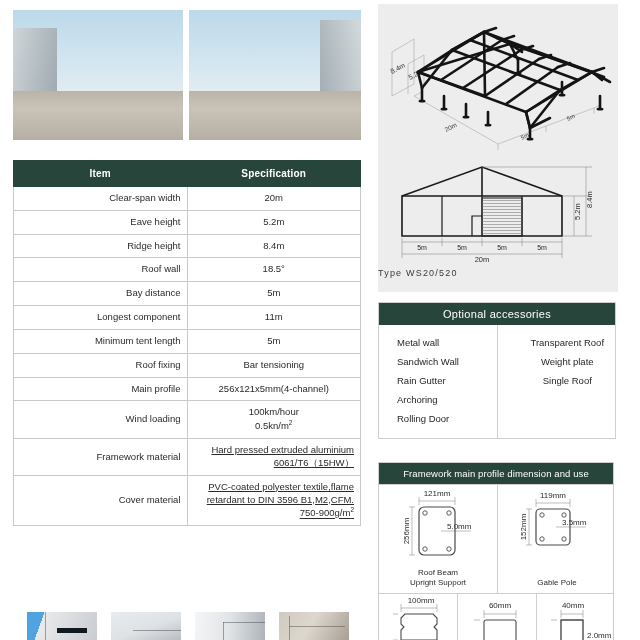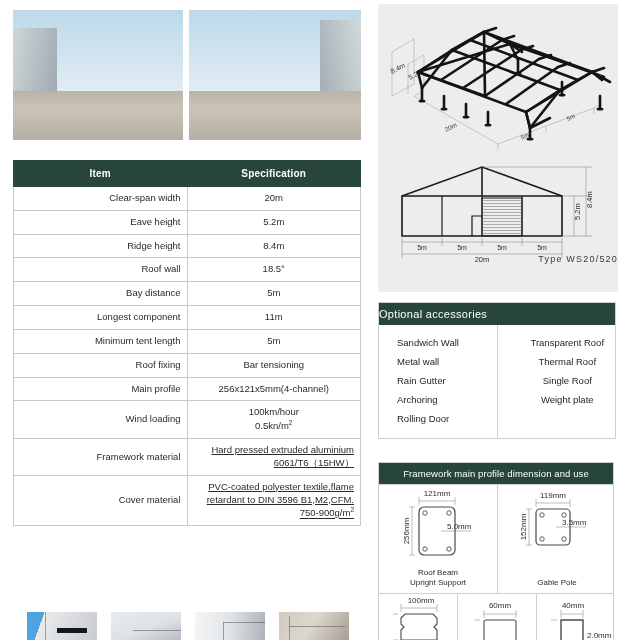--- a/index.html
+++ b/index.html
@@ -52,25 +52,25 @@
   .th3{background:linear-gradient(95deg,#f4f5f6 0%,#e2e5e8 48%,#aeb4ba 100%);}
   .th4{background:linear-gradient(120deg,#cfc9bf 0%,#ddd8cf 45%,#a79f94 100%);}
   .th-line{position:absolute;background:rgba(60,65,70,.45);}
 
   
   .right-col{position:absolute;left:374px;top:0;width:266px;height:640px;background:#ffffff;}
 
   .draw-panel{position:absolute;left:4px;top:4px;width:240px;height:288px;background:#ededed;}
   .frame3d{position:absolute;left:0;top:0;width:240px;height:150px;}
   .elev{position:absolute;left:0;top:150px;width:240px;height:110px;}
-  .type-label{position:absolute;left:0;top:250px;width:240px;text-align:right;
+  .type-label{position:absolute;left:0;top:264px;width:240px;text-align:left;
               font-size:9px;color:#3a3a3a;letter-spacing:1.2px;}
 
   .acc-panel{position:absolute;left:4px;top:302px;width:236px;border:1px solid #cfcfcf;}
-  .acc-head{background:#27453a;color:#fff;font-size:11px;
+  .acc-head{background:#27453a;color:#fff;text-align:center;font-size:11px;
             padding:5px 0;letter-spacing:.3px;}
   .acc-body{display:flex;background:#fff;}
   .acc-col{flex:1;padding:9px 0 9px 0;}
   .acc-col.l{border-right:1px solid #cfcfcf;}
   .acc-item{font-size:9.5px;color:#262626;padding:4px 0 4px 18px;line-height:1.15;}
   .acc-col.r .acc-item{padding-left:22px;text-align:center;}
 
   .prof-panel{position:absolute;left:4px;top:462px;width:236px;border:1px solid #cfcfcf;
               height:217px;box-sizing:border-box;background:#fff;overflow:hidden;}
   .prof-head{background:#27453a;color:#fff;text-align:center;font-size:9.5px;
@@ -365,31 +365,30 @@
         <text x="104" y="108" font-size="7.5" fill="#2b2b2b" text-anchor="middle">20m</text>
       </svg>
 
       <div class="type-label">Type  WS20/520</div>
     </div>
 
     <div class="acc-panel">
       <div class="acc-head">Optional  accessories</div>
       <div class="acc-body">
         <div class="acc-col l">
+          <div class="acc-item">Metal wall</div>
           <div class="acc-item">Sandwich Wall</div>
-          <div class="acc-item">Metal wall</div>
           <div class="acc-item">Rain Gutter</div>
           <div class="acc-item">Archoring</div>
           <div class="acc-item">Rolling Door</div>
         </div>
         <div class="acc-col r">
           <div class="acc-item">Transparent Roof</div>
-          <div class="acc-item">Thermal Roof</div>
+          <div class="acc-item">Weight plate</div>
           <div class="acc-item">Single Roof</div>
-          <div class="acc-item">Weight plate</div>
         </div>
       </div>
     </div>
 
     <div class="prof-panel">
       <div class="prof-head">Framework main profile dimension and use</div>
 
       <div class="prof-row r1">
         <div class="prof-cell">
           <svg viewBox="0 0 118 80" width="118" height="80">

